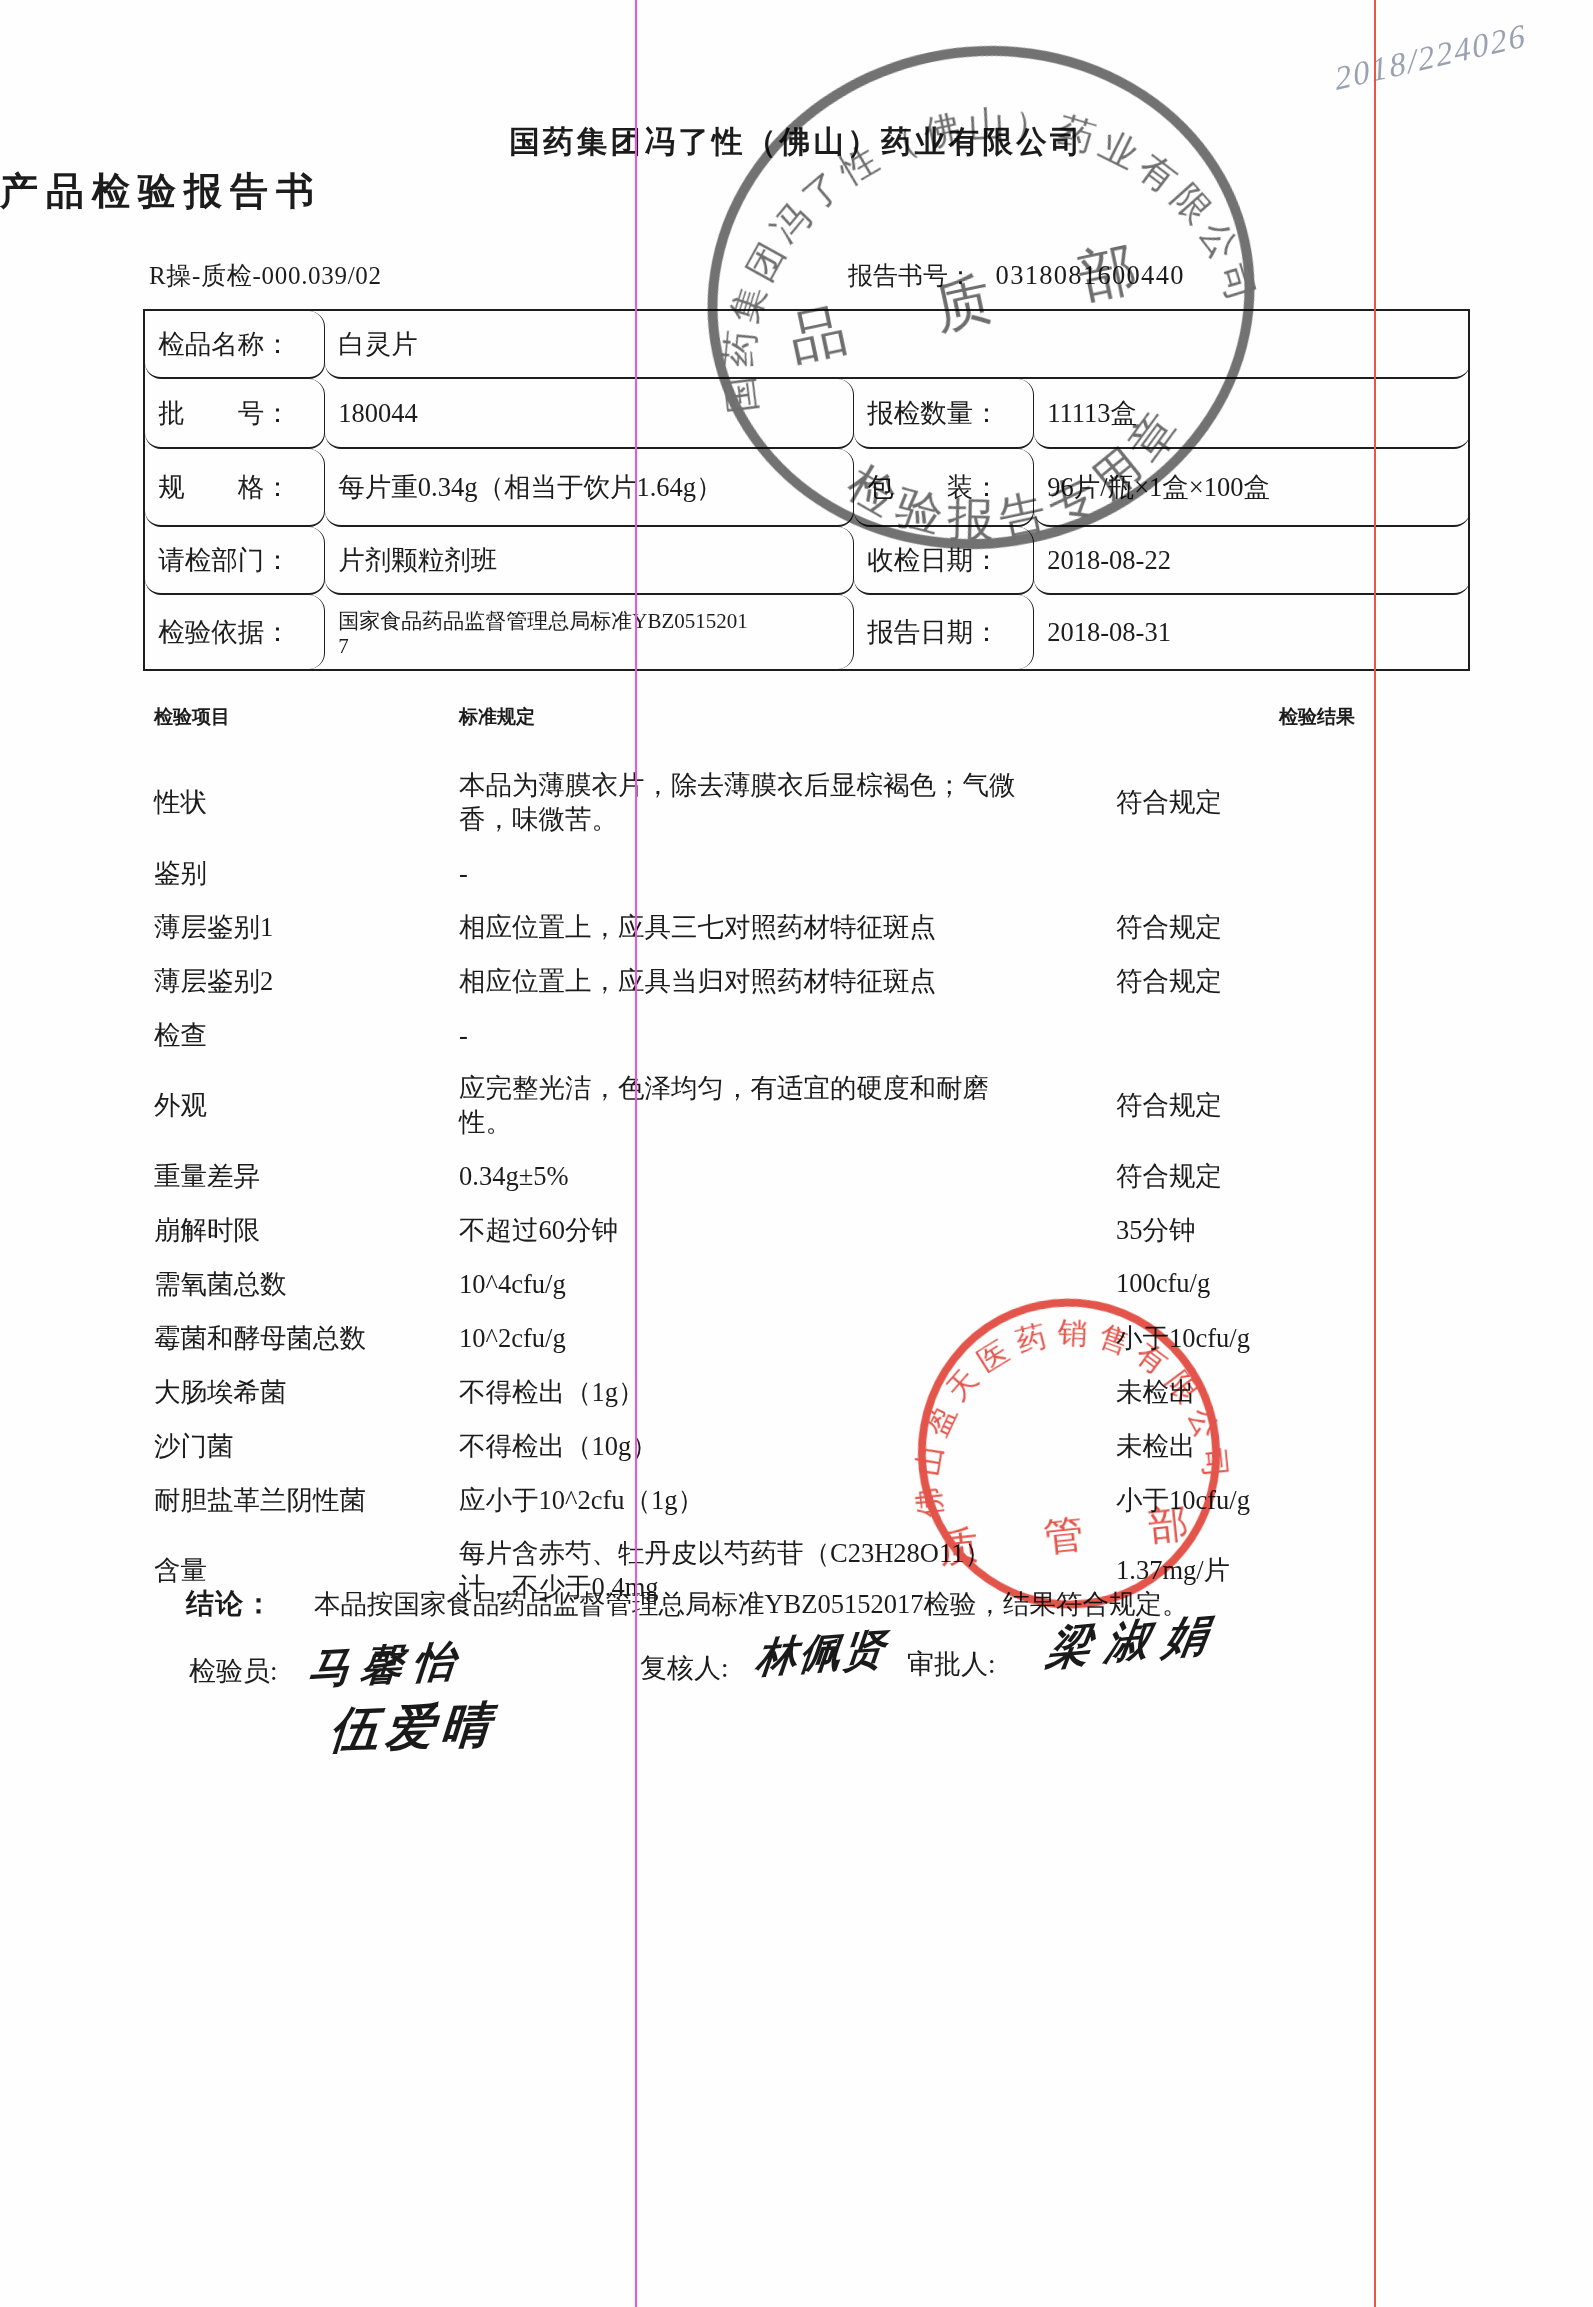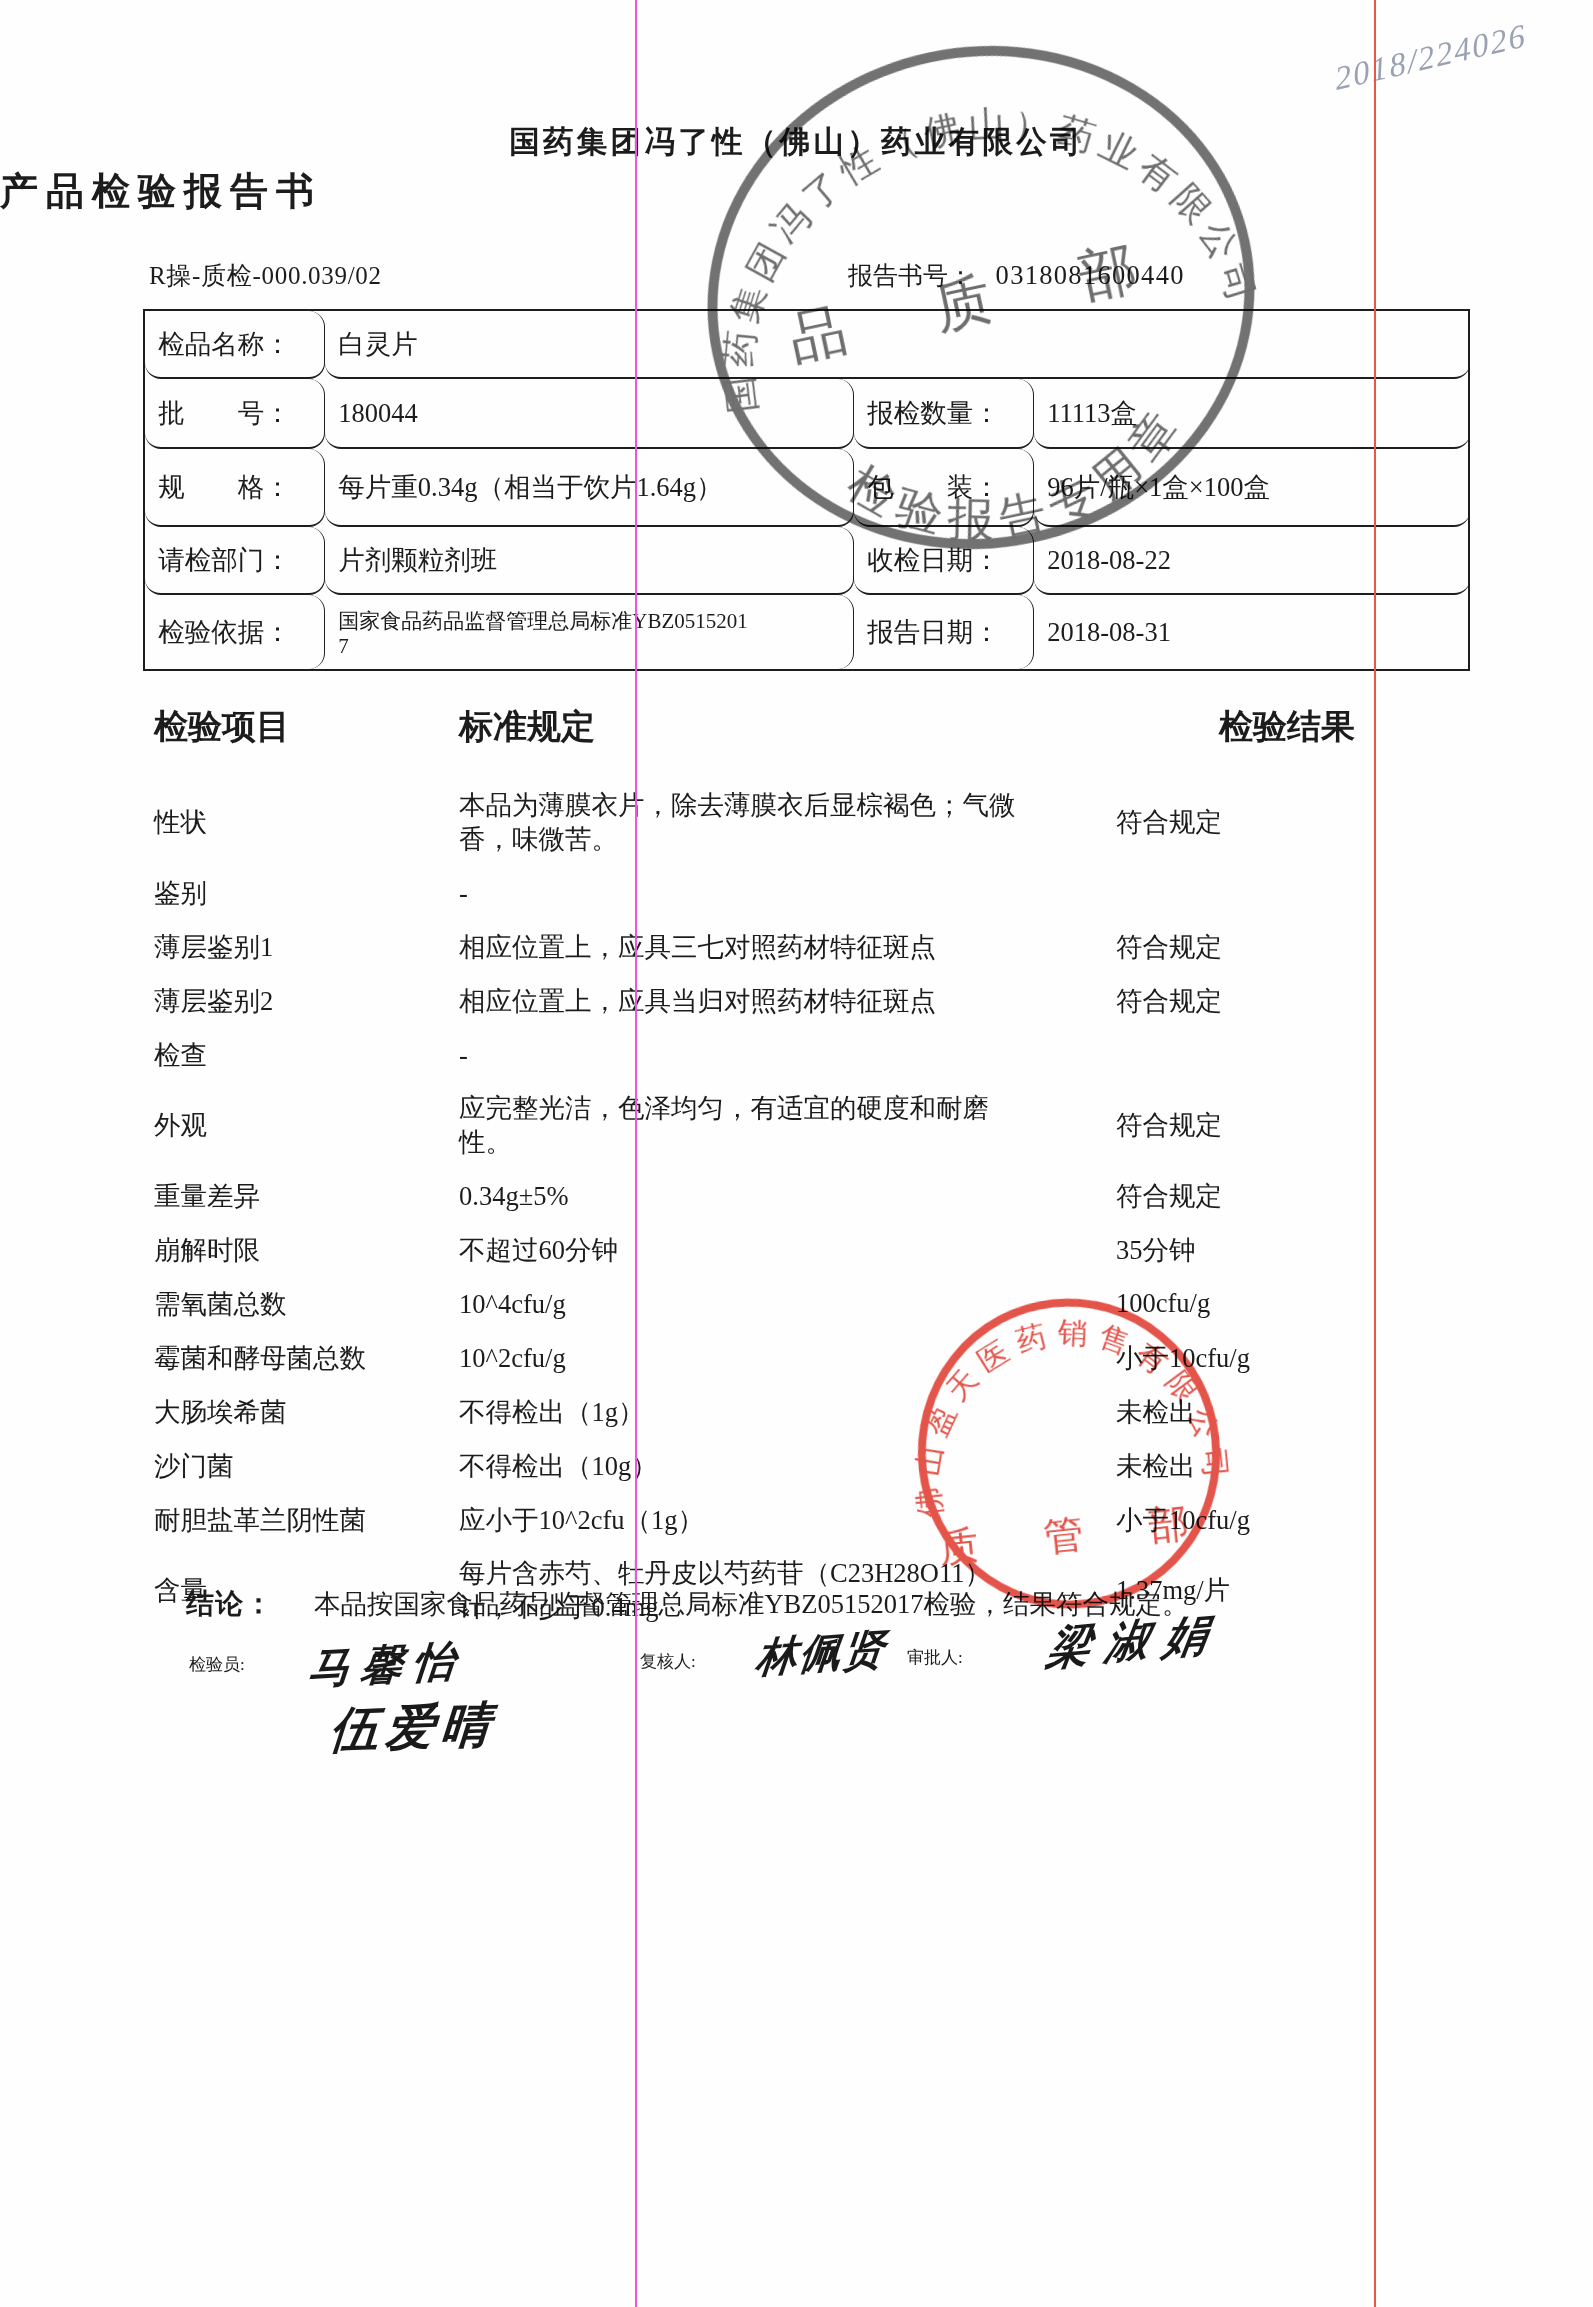--- a/index.html
+++ b/index.html
@@ -30,31 +30,31 @@
     display:flex;align-items:center;padding:0 0 0 13.3px;box-sizing:border-box;border-radius:16px;}
   .info-table .cell.last-col{border-right:none;}
   .info-table .cell.last-row{border-bottom:none;}
   .info-table .span3{grid-column:2 / span 3;}
   .info-table .small{font-size:21px;line-height:1.2;display:block;
     padding-top:4px;}
   
   .results{left:154px;top:704px;width:1327px;}
   .r-grid{display:grid;grid-template-columns:305px 564px 93px 239px;
     align-items:center;}
-  .r-header{font-size:34px;font-weight:bold;margin-bottom:38px;}
+  .r-header{font-size:19px;font-weight:bold;margin-bottom:38px;}
   .r-header .h-result{text-align:right;}
   .r-row{font-size:26.5px;margin-bottom:18px;min-height:34px;}
   .r-row .spec{line-height:1.3;}
   .r-row .result{}
   
   .conclusion{left:186px;top:1585px;font-size:26.5px;white-space:nowrap;}
   .conclusion .c-label{font-weight:bold;font-size:28px;letter-spacing:1.3px;}
   .conclusion .c-text{margin-left:40px;}
   
-  .sig-label{font-size:17px;}
+  .sig-label{font-size:27px;}
   .hw{font-family:"DejaVu Serif","Liberation Serif",serif;font-style:italic;
     font-weight:bold;color:#1a1a1a;white-space:nowrap;}
   .sig-inspector-label{left:189px;top:1653px;}
   .sig-inspector{left:308px;top:1637px;font-size:42px;letter-spacing:10.6px;
     transform:rotate(-3deg) skewX(-8deg);}
   .sig-reviewer-label{left:640px;top:1650px;}
   .sig-reviewer{left:756px;top:1626px;font-size:41px;letter-spacing:2.7px;
     transform:rotate(-4deg) skewX(-10deg);}
   .sig-approver-label{left:907px;top:1646px;}
   .sig-approver{left:1047px;top:1612px;font-size:44px;letter-spacing:14.6px;

